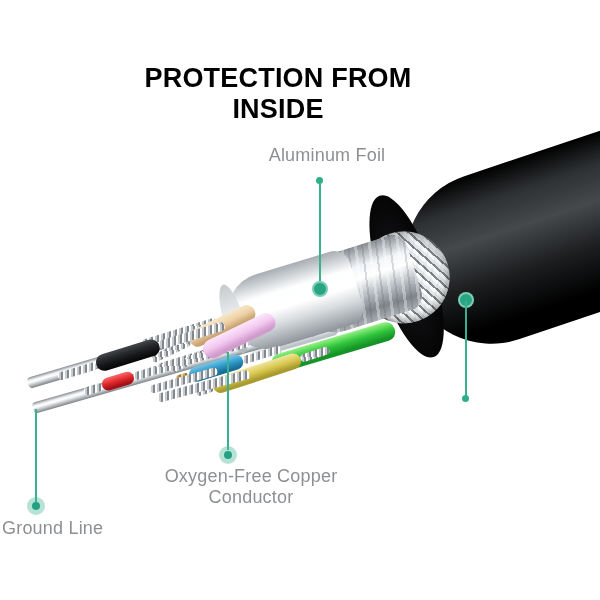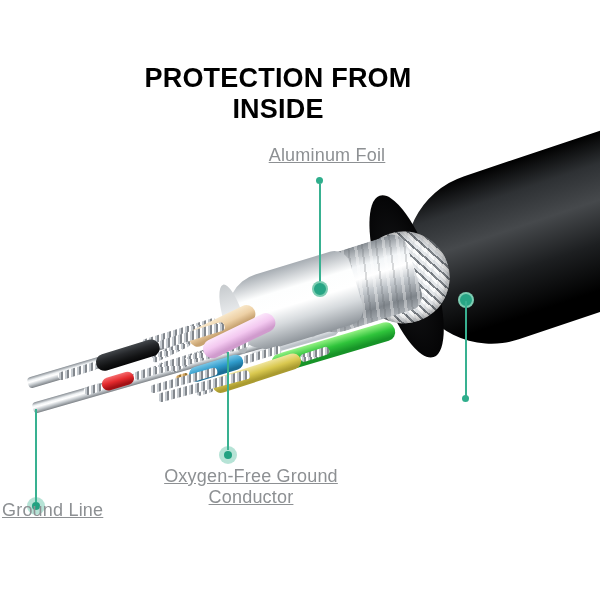--- a/index.html
+++ b/index.html
@@ -3,21 +3,21 @@
 <meta charset="utf-8">
 <style>
   html,body{margin:0;padding:0;background:#fff;}
   .canvas{position:relative;width:600px;height:600px;background:#ffffff;overflow:hidden;
           font-family:"Liberation Sans",sans-serif;}
 
   
   .title{position:absolute;left:122px;top:44px;width:312px;text-align:center;
          font-size:27px;font-weight:700;letter-spacing:.2px;color:#000000;margin-top:19px;}
   .callout-label{position:absolute;font-size:18px;font-weight:400;color:#8d9093;letter-spacing:.2px;}
-  .lbl-center{text-align:center;text-decoration:underline;}
+  .lbl-center{text-align:center;}
 
   
   .leader{position:absolute;width:2px;background:#38b191;}
   .dot-small{position:absolute;width:7px;height:7px;border-radius:50%;background:#2fae8c;}
   .dot-big{position:absolute;width:16px;height:16px;border-radius:50%;background:#28a585;
            border:2px solid rgba(140,211,186,.85);box-sizing:border-box;}
   .dot-halo{position:absolute;width:18px;height:18px;border-radius:50%;
             background:rgba(63,182,148,.38);display:flex;align-items:center;justify-content:center;}
   .dot-halo .core{width:8px;height:8px;border-radius:50%;background:#23a181;}
 
@@ -157,21 +157,21 @@
   <div class="dot-big" style="left:312px;top:281px;z-index:50;"></div>
 
   <div class="dot-big" style="left:458px;top:292px;z-index:50;"></div>
   <div class="leader" style="left:465px;top:301px;height:97px;z-index:50;"></div>
   <div class="dot-small" style="left:462px;top:395px;z-index:50;"></div>
 
   <div class="leader" style="left:227px;top:352px;height:98px;z-index:50;"></div>
   <div class="dot-halo" style="left:219px;top:446px;z-index:50;">
       <div class="core"></div>
     </div>
-  <div class="callout-label lbl-center" style="left:131px;top:466px;width:240px;z-index:50;">Oxygen-Free Ground Conductor</div>
+  <div class="callout-label lbl-center" style="left:131px;top:466px;width:240px;z-index:50;">Oxygen-Free Copper Conductor</div>
 
   <div class="leader" style="left:35px;top:409px;height:93px;z-index:50;"></div>
   <div class="dot-halo" style="left:27px;top:497px;z-index:50;">
       <div class="core"></div>
     </div>
-  <div class="callout-label" style="left:2px;top:500px;width:120px;z-index:50;text-decoration:underline;">Ground Line</div>
+  <div class="callout-label" style="left:2px;top:518px;width:120px;z-index:50;">Ground Line</div>
 
 </div>
 
 </body></html>

